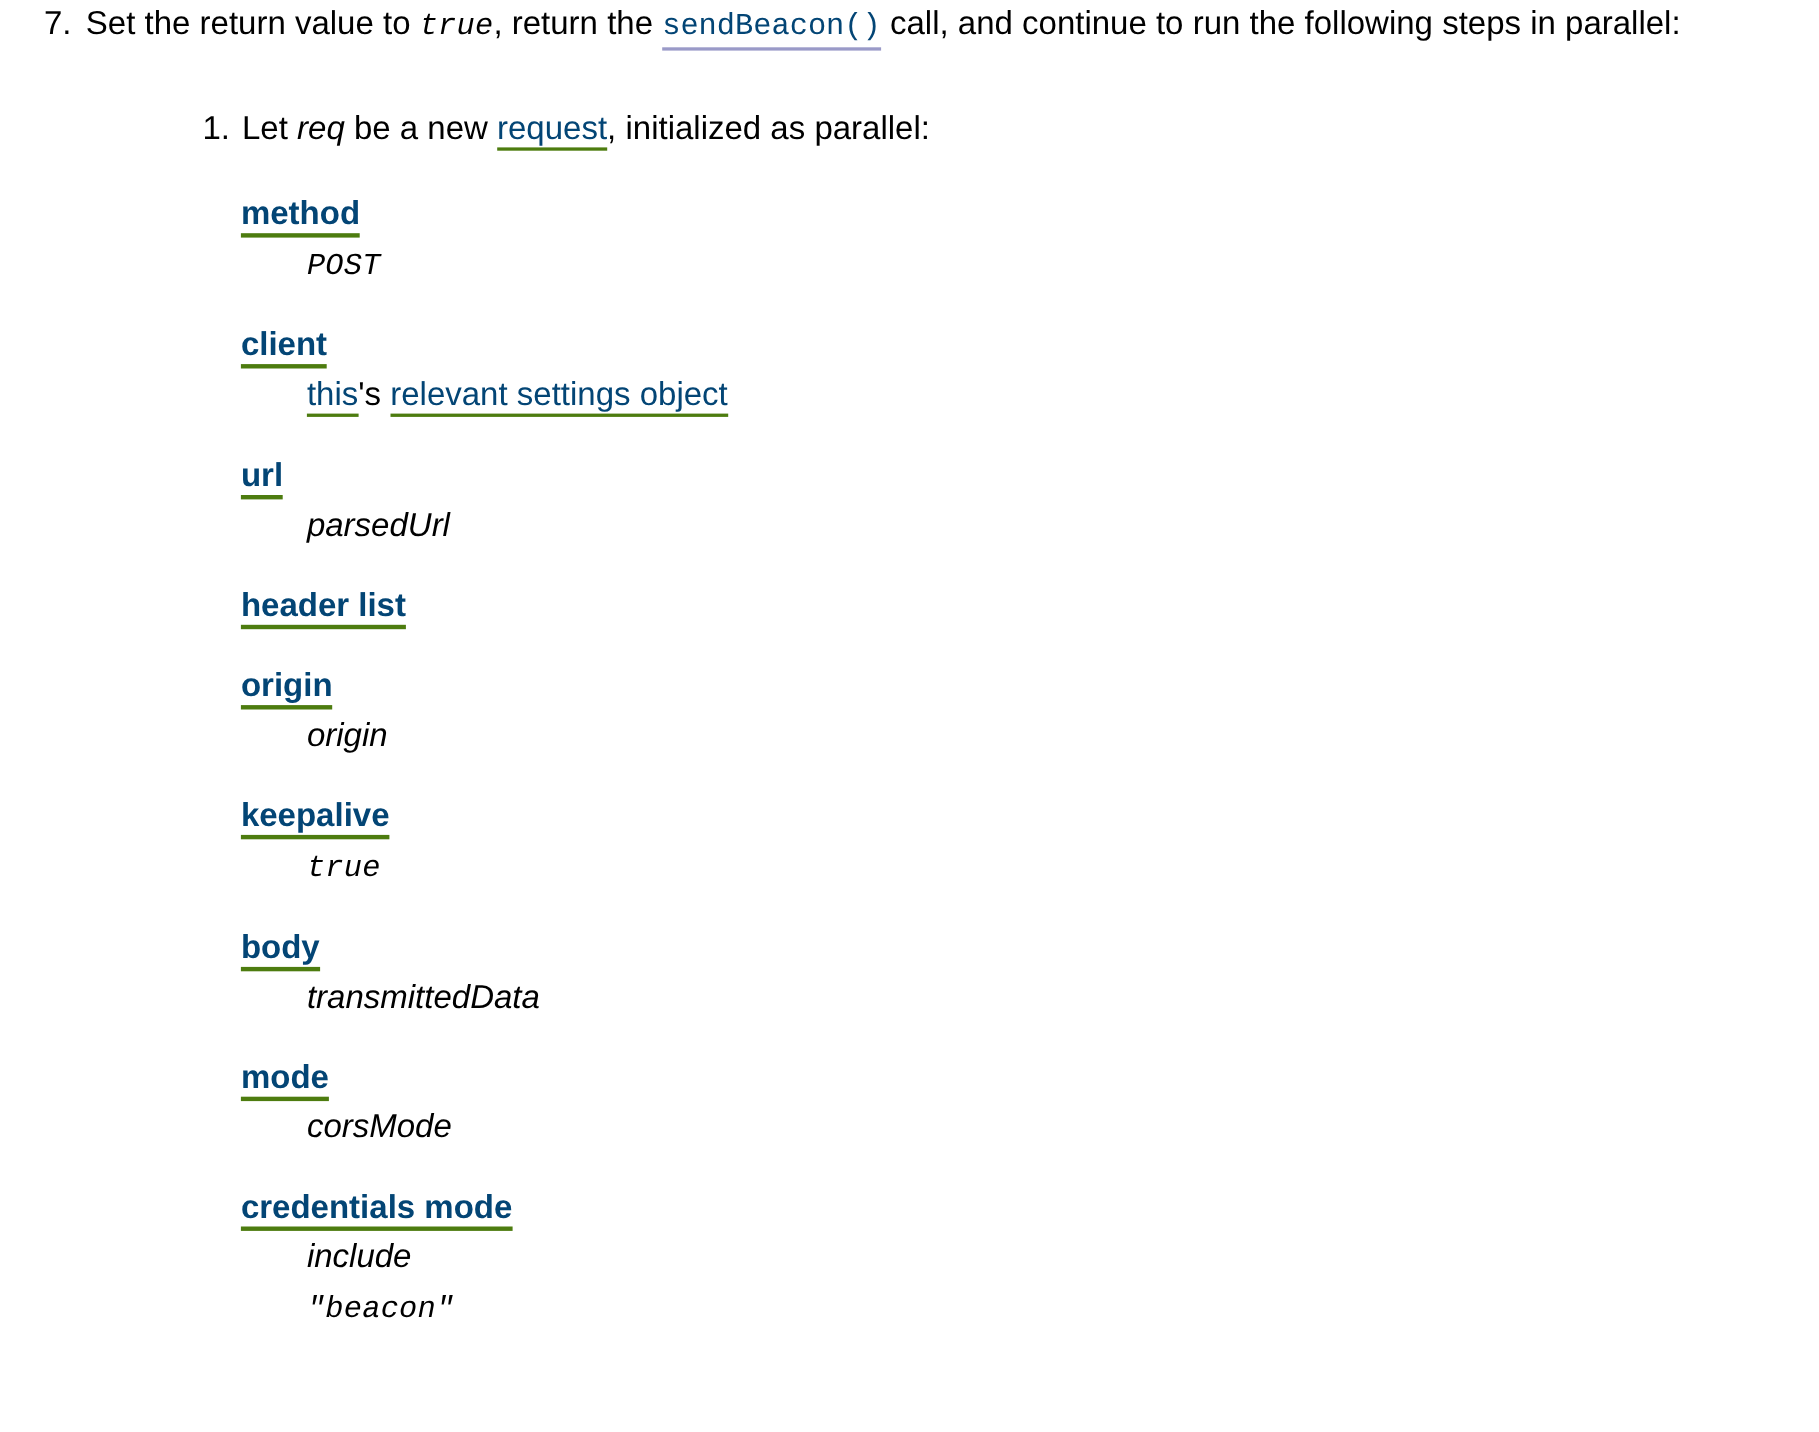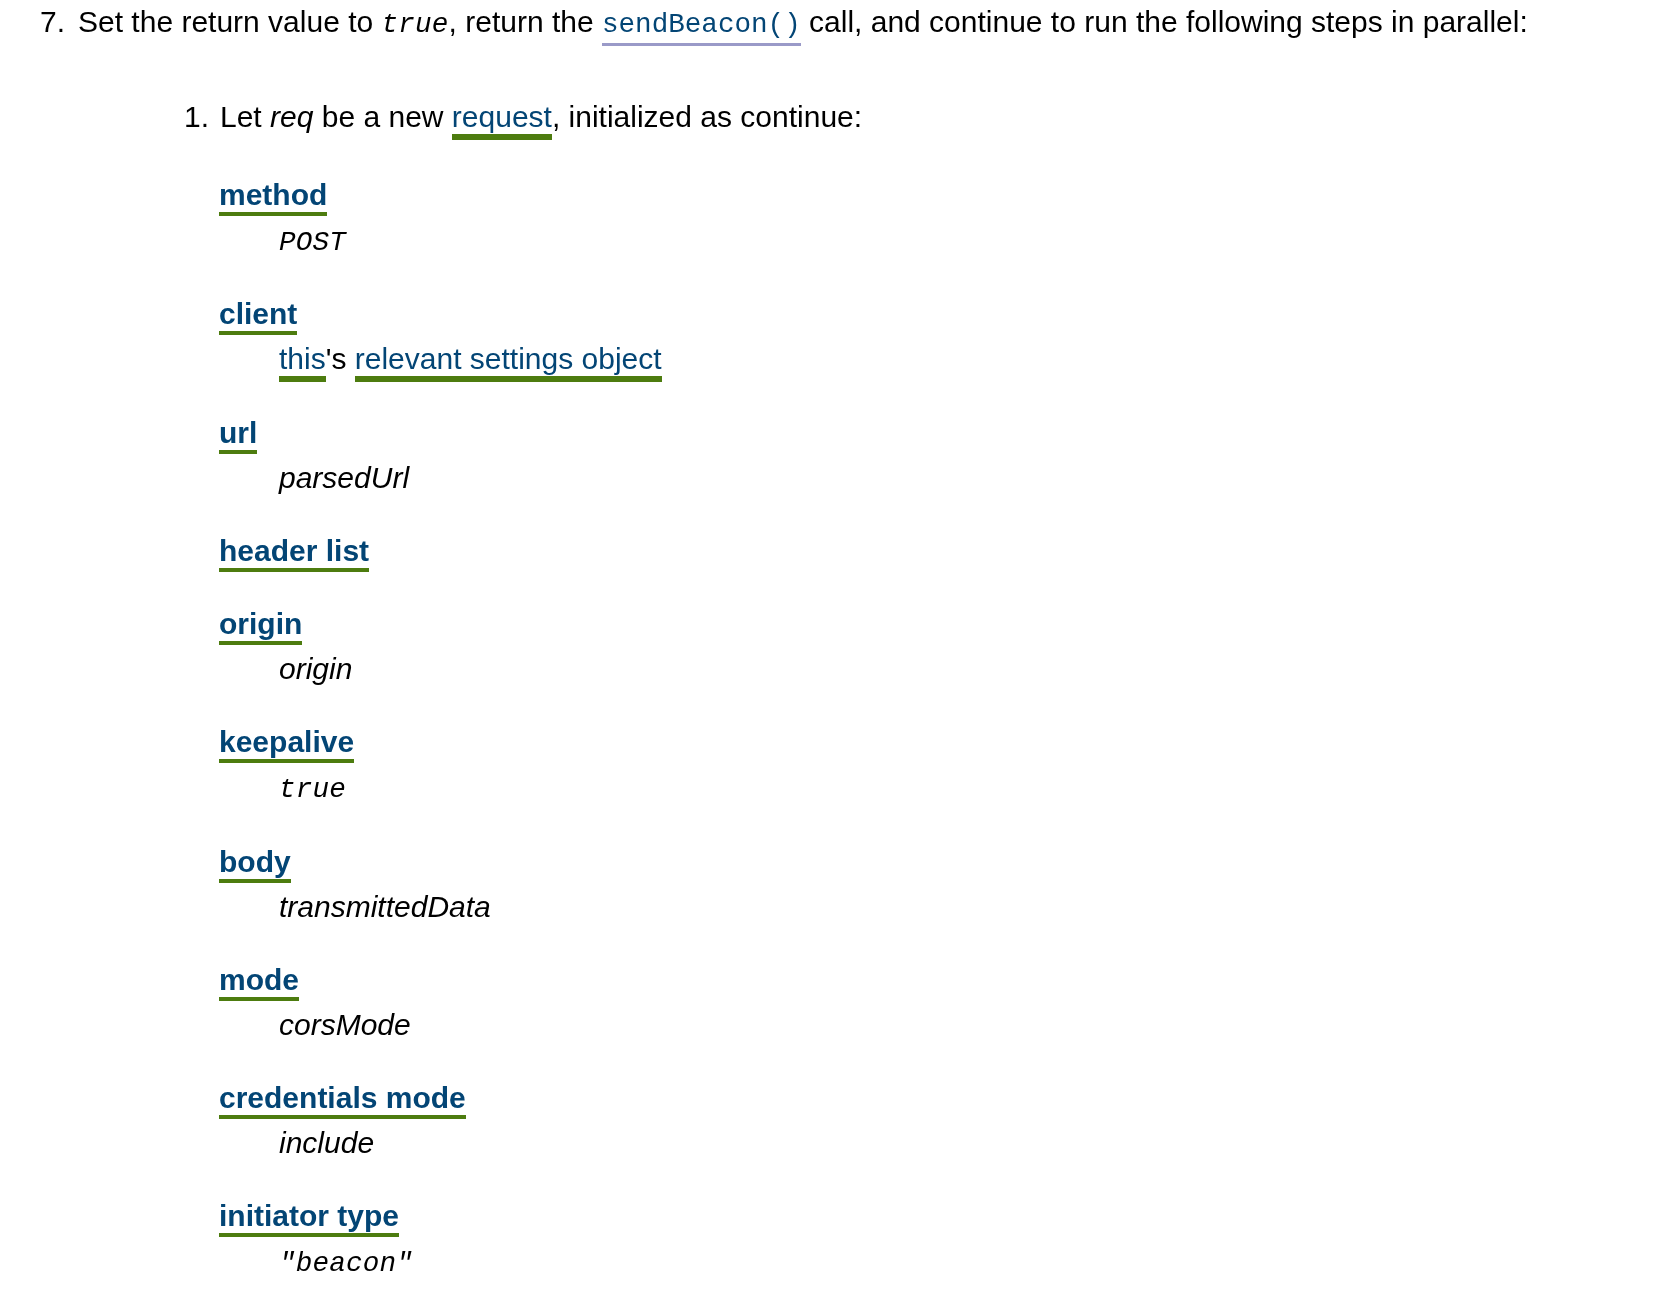--- a/index.html
+++ b/index.html
@@ -87,21 +87,21 @@
   }
   .dl-wrap {
     padding-left: 0;
     margin-left: -1px;
   }
 
   
   a.ref {
     color: #034575;
     text-decoration: none;
-    border-bottom: 6px solid #4d7c0f;
+    border-bottom: 3px solid #4d7c0f;
     padding-bottom: 1px;
   }
   dt a.ref {
     border-bottom-width: 4px;
   }
   a.idl {
     color: #034575;
     text-decoration: none;
     font-family: "Liberation Mono", "DejaVu Sans Mono", monospace;
     font-size: 0.92em;
@@ -130,21 +130,21 @@
   <ol class="steps">
     <li class="step">
       <span class="marker">7.</span>
       <span><span>Set the return value to </span><code>true</code><span>, return the </span><a class="idl" href="#">sendBeacon()</a><span> call, and continue to run the following steps in parallel:</span></span>
 
       <div class="step-body">
         <ol class="substeps">
 
           <li class="substep">
             <span class="marker">1.</span>
-            <span><span>Let </span><var>req</var><span> be a new </span><a class="ref" href="#">request</a><span>, initialized as continue:</span></span>
+            <span><span>Let </span><var>req</var><span> be a new </span><a class="ref" href="#">request</a><span>, initialized as parallel:</span></span>
 
             <div class="dl-wrap">
               <dl class="reqdef">
 
                 <dt class="first"><a class="ref" href="#">method</a></dt>
                 <dd><code>POST</code></dd>
 
                 <dt><a class="ref" href="#">client</a></dt>
                 <dd><a class="ref" href="#">this</a><span class="plain">'s </span><a class="ref" href="#">relevant settings object</a></dd>
 
@@ -161,21 +161,20 @@
 
                 <dt><a class="ref" href="#">body</a></dt>
                 <dd><var>transmittedData</var></dd>
 
                 <dt><a class="ref" href="#">mode</a></dt>
                 <dd><var>corsMode</var></dd>
 
                 <dt><a class="ref" href="#">credentials mode</a></dt>
                 <dd><var>include</var></dd>
 
-                <dt><a class="ref" href="#">initiator type</a></dt>
                 <dd><code>"beacon"</code></dd>
 
               </dl>
             </div>
           </li>
 
         </ol>
       </div>
     </li>
   </ol>

